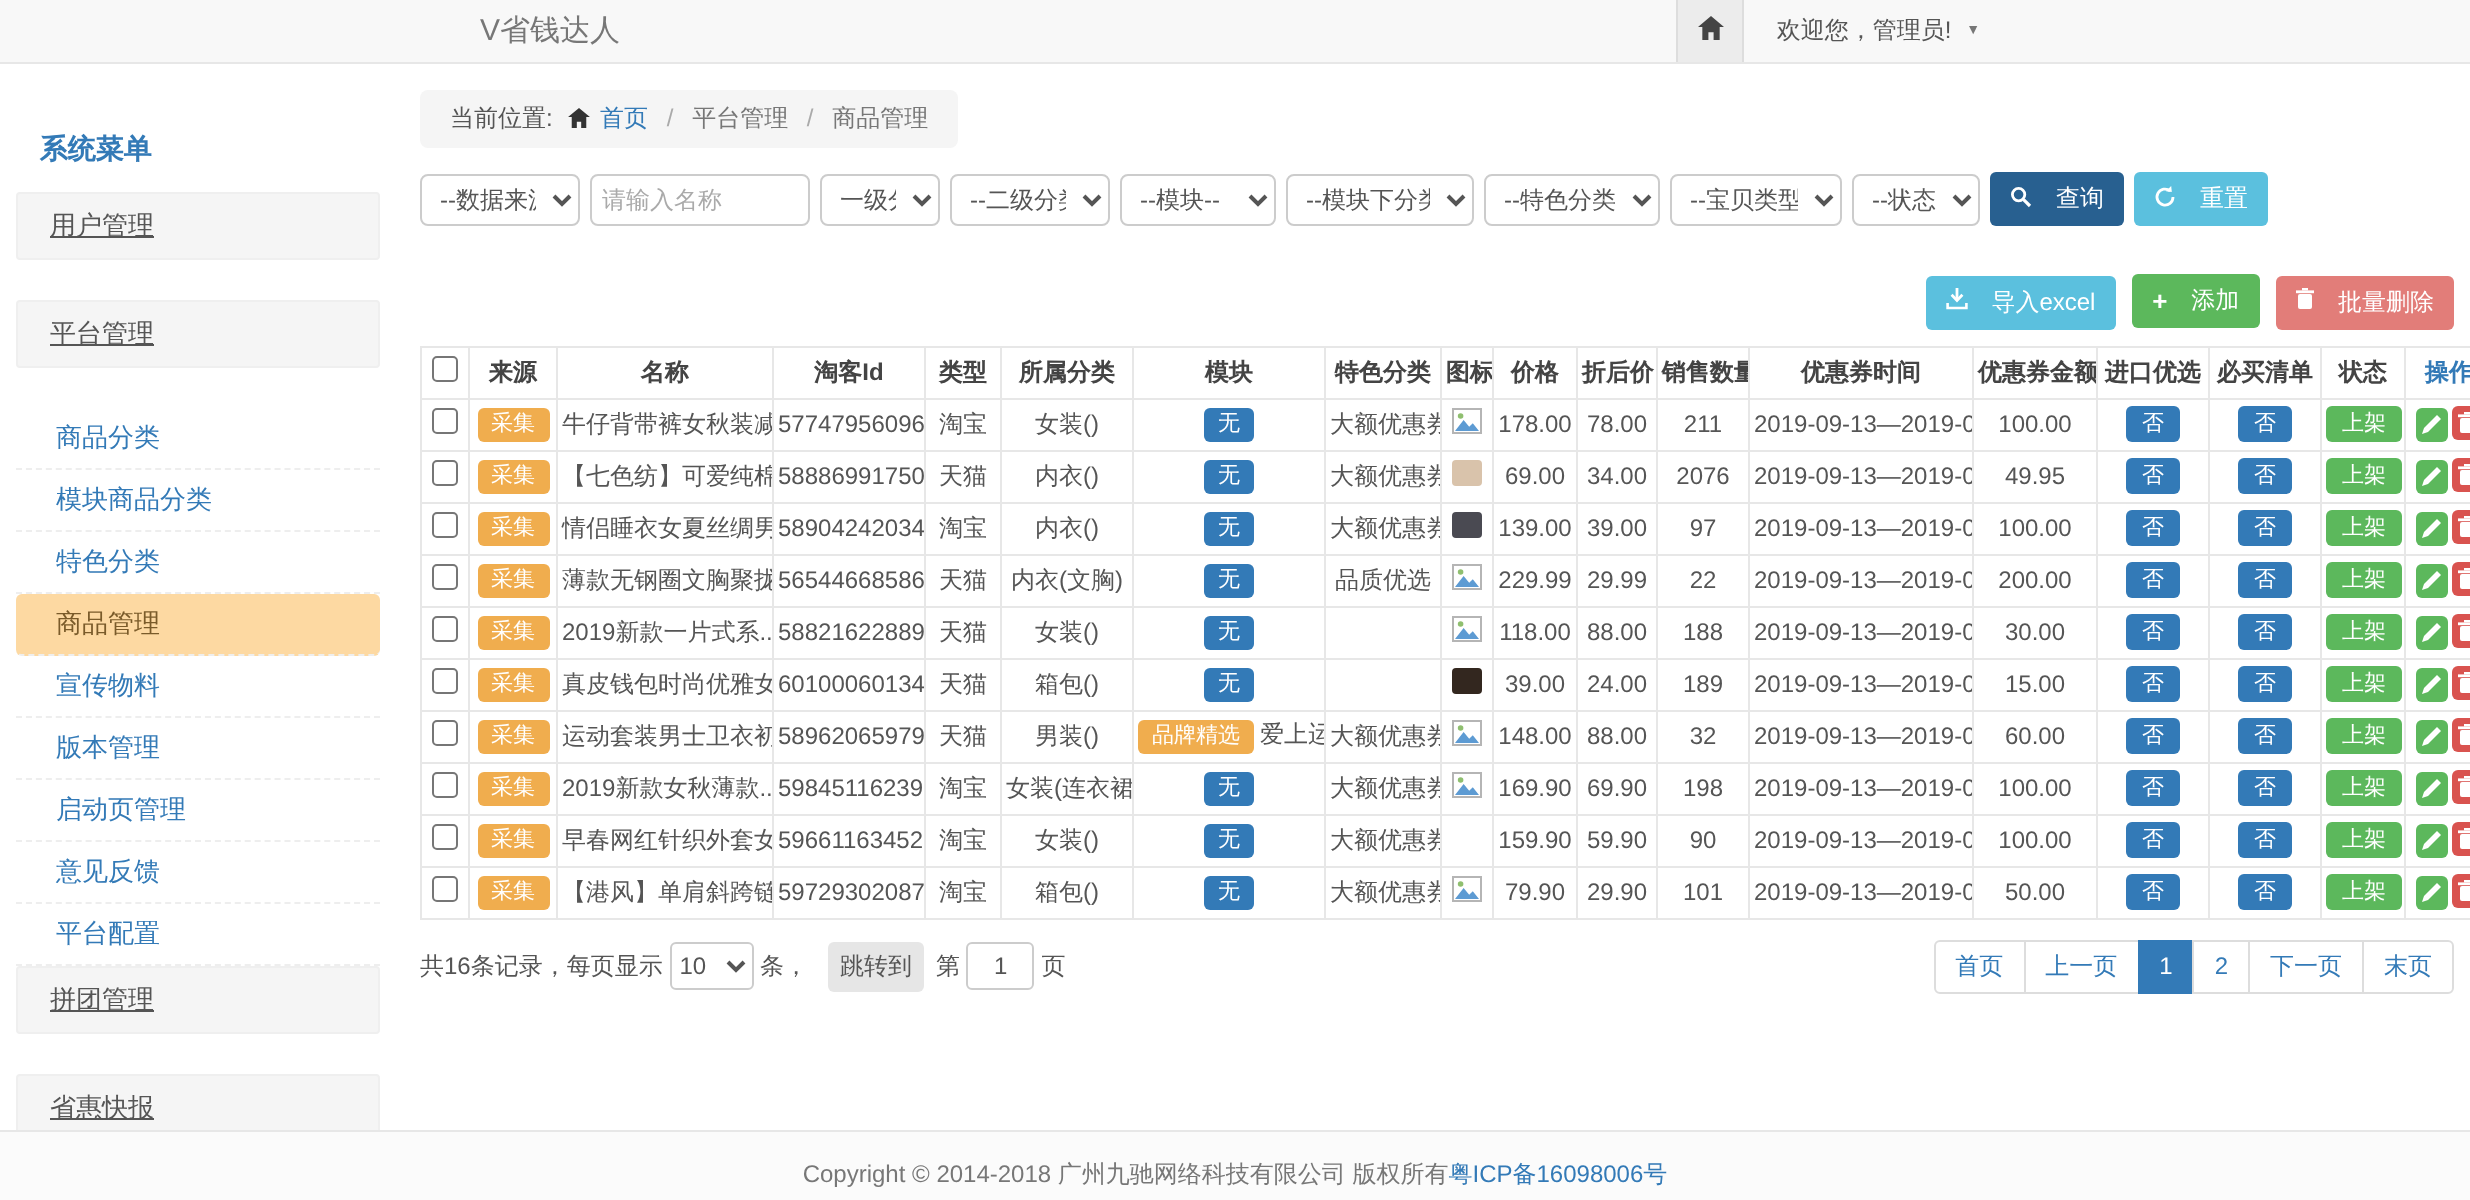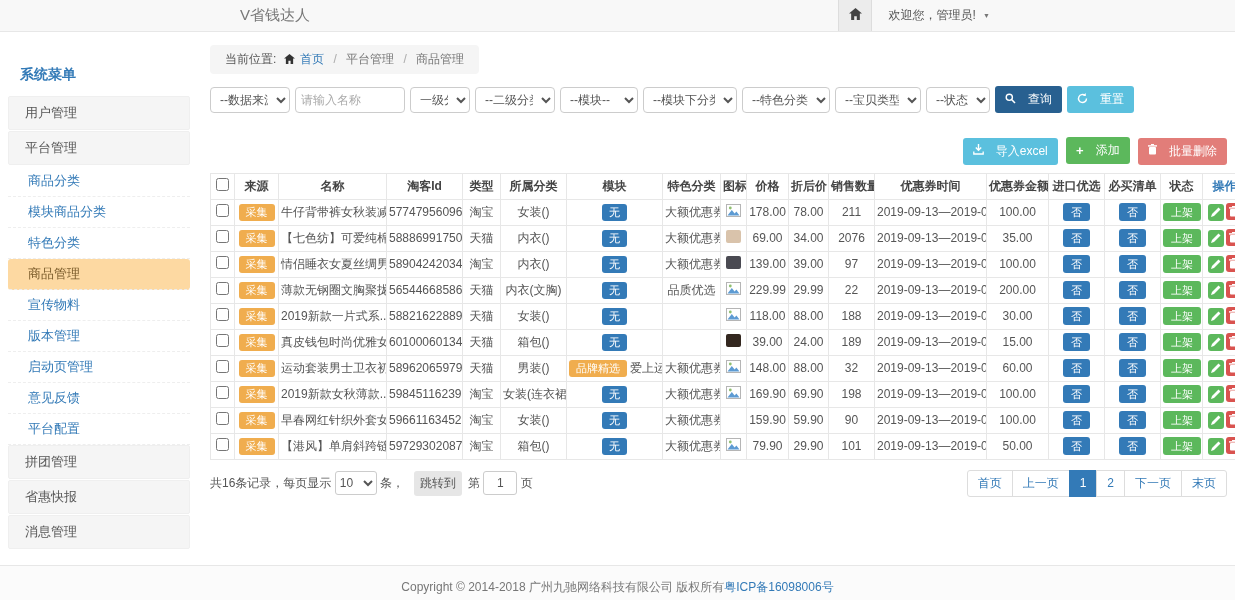--- a/index.html
+++ b/index.html
@@ -15,21 +15,21 @@
   .topbar-right { margin-left:auto; margin-right:245px; display:flex; align-items:center; height:100%; }
   .home-box { width:34px; height:100%; background:#ececec; border-left:1px solid #ddd;
               border-right:1px solid #ddd; display:flex; align-items:center; justify-content:center; cursor:pointer; }
   .welcome { padding-left:16px; color:#555; cursor:pointer; white-space:nowrap; }
   .caret-down { font-size:7px; color:#777; margin-left:4px; vertical-align:middle; }
   
   .sidebar { position:absolute; left:8px; top:56px; width:182px; height:512px;
              overflow:hidden; background:#fff; }
   .sidebar-title { color:#337ab7; font-weight:bold; font-size:14px; padding:10px 12px 12px; }
   .side-group { background:#f5f5f5; border:1px solid #efefef; border-radius:2px;
-                padding:7px 16px; margin-bottom:1px; color:#555; font-size:13px; cursor:pointer; }
+                padding:7px 16px; margin-bottom:20px; color:#555; font-size:13px; cursor:pointer;text-decoration:underline; }
   .side-link { padding:6px 4px 6px 20px; border-bottom:1px dashed #eee; color:#337ab7;
                font-size:13px; cursor:pointer; background:#fff; }
   .side-link.active { background:#fdd9a2; border-radius:3px; color:#7a5b2a; }
   
   .main { position:absolute; left:210px; top:45px; width:1017px; }
   .breadcrumb { display:inline-block; background:#f5f5f5; border-radius:4px;
                 padding:6px 15px; color:#777; }
   .breadcrumb .bc-label { color:#555; }
   .breadcrumb a { color:#337ab7; text-decoration:none; cursor:pointer; }
   .breadcrumb .sep { margin:0 6px; color:#aaa; }
@@ -289,21 +289,21 @@
           <td>588869917501</td>
           <td>天猫</td>
           <td>内衣()</td>
           <td><span class="chip chip-blue">无</span></td>
           <td>大额优惠券</td>
           <td><span class="photo" style="background: rgb(217, 195, 171);"></span></td>
           <td>69.00</td>
           <td>34.00</td>
           <td>2076</td>
           <td>2019-09-13—2019-09-18</td>
-          <td>35.00</td>
+          <td>49.95</td>
           <td><button class="pill pill-blue">否</button></td>
           <td><button class="pill pill-blue">否</button></td>
           <td><button class="pill pill-green">上架</button></td>
           <td><button class="mini-btn mini-green">
               <svg width="10" height="10" viewBox="0 0 10 10">
                 <path d="M0 10 L1 7 L7.5 0.5 L9.5 2.5 L3 9 Z" fill="#fff"></path>
               </svg>
             </button><button class="mini-btn mini-red">
               <svg width="9" height="11" viewBox="0 0 9 11">
                 <rect x="1" y="3" width="7" height="7.5" rx="1" fill="#fff"></rect>

